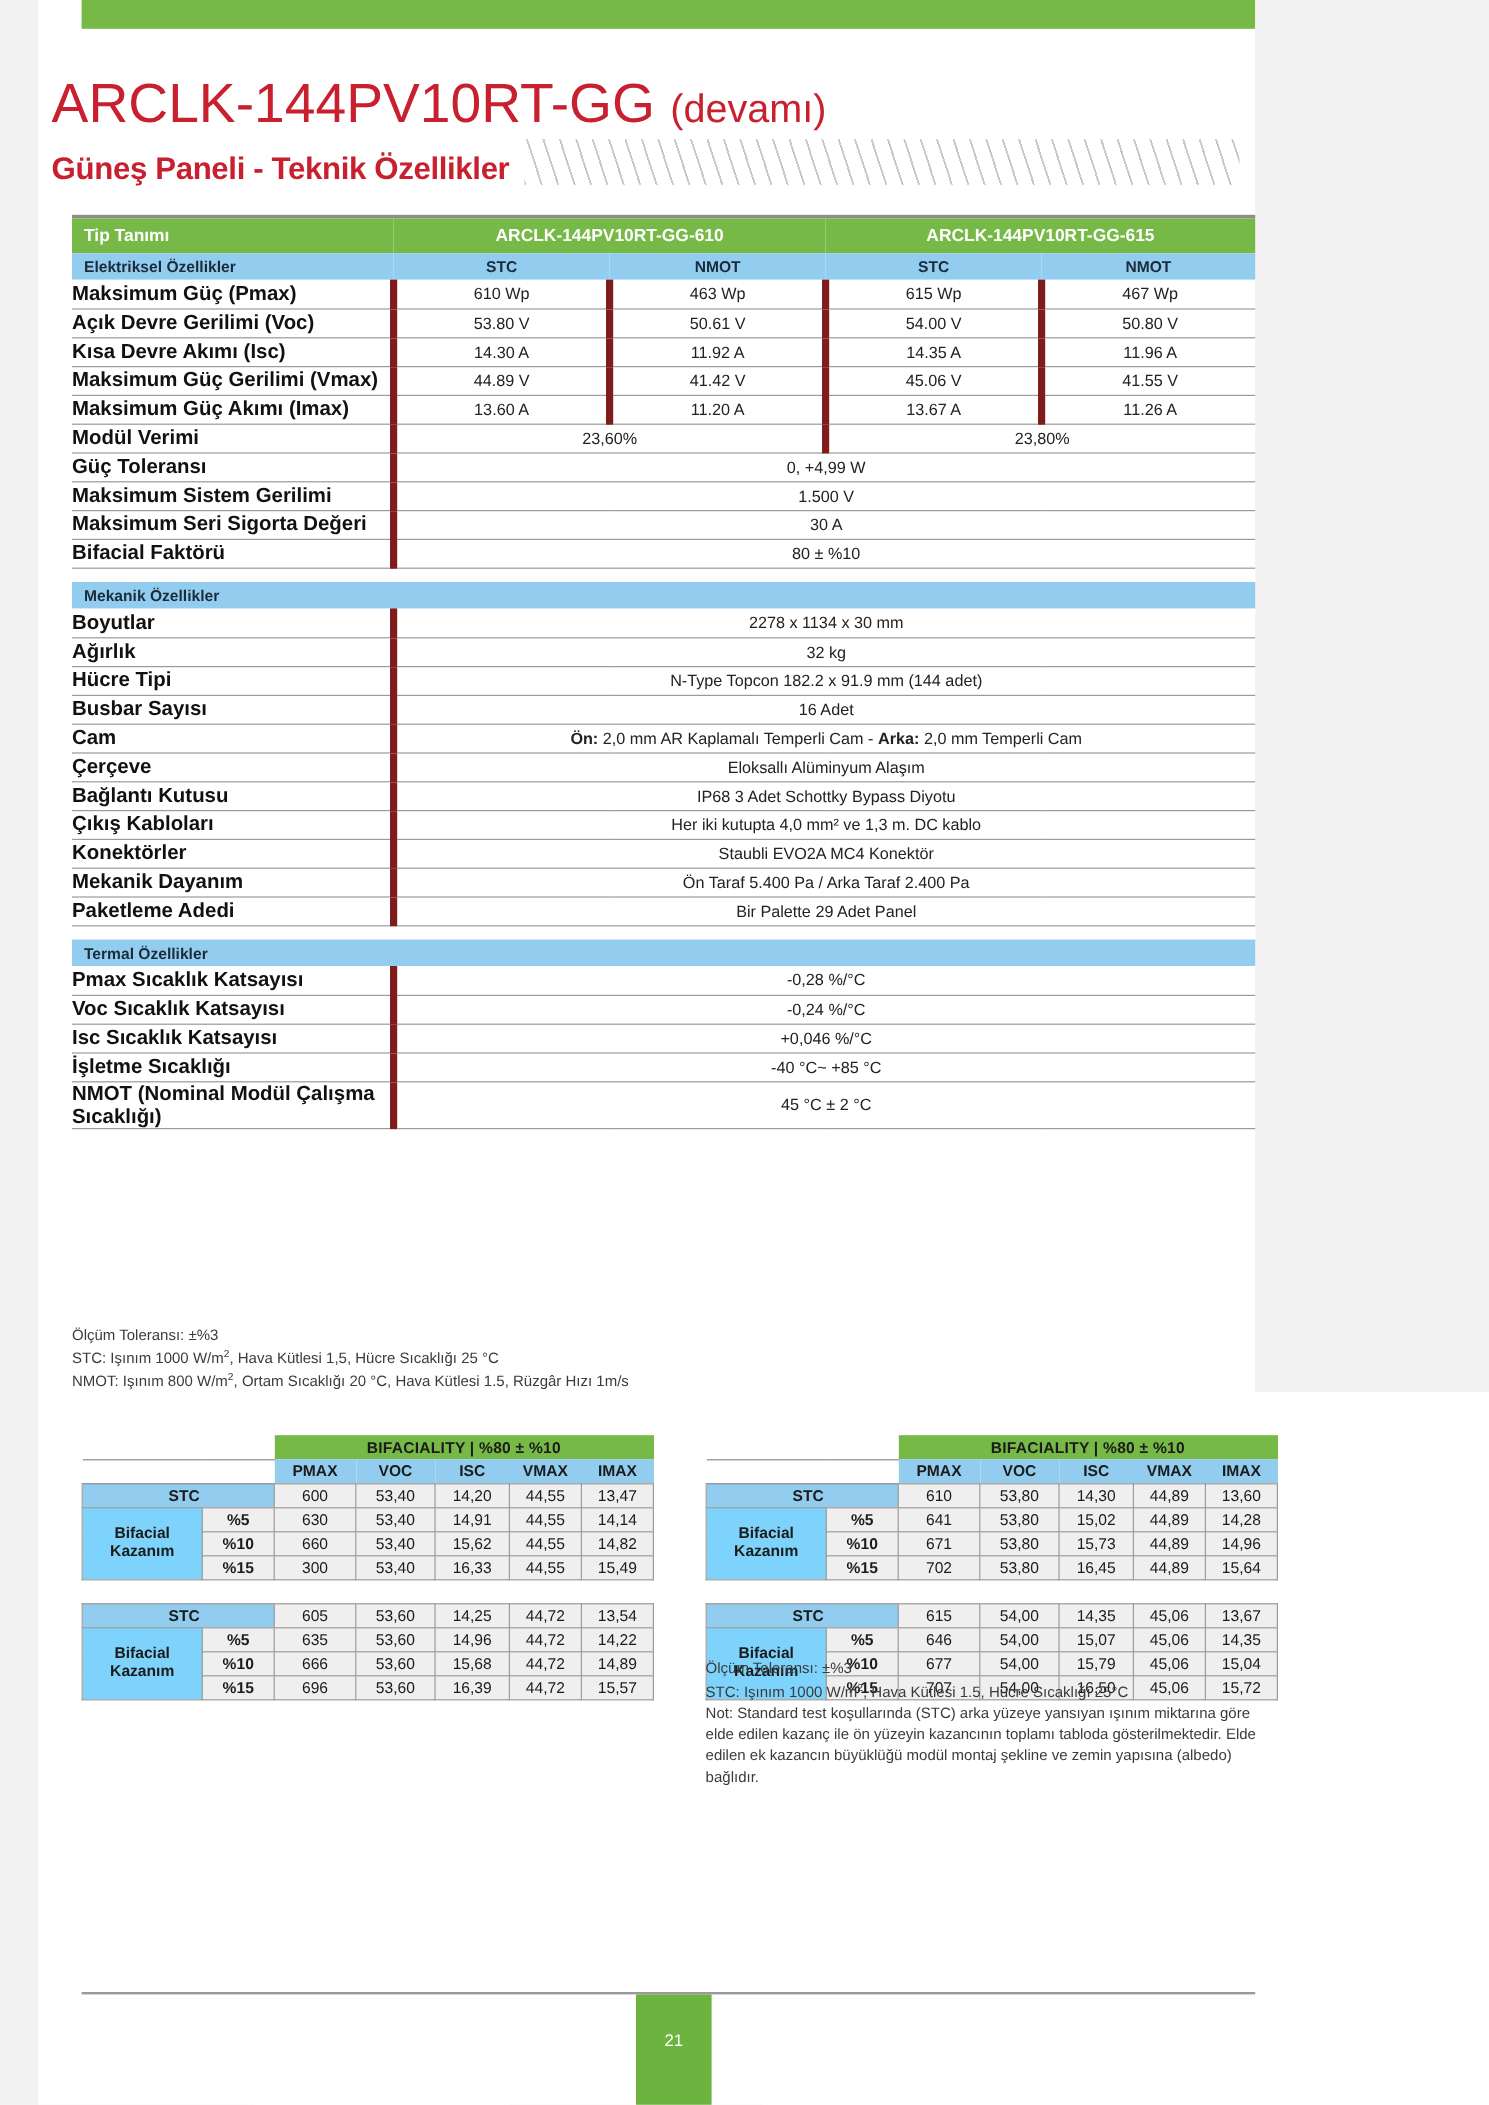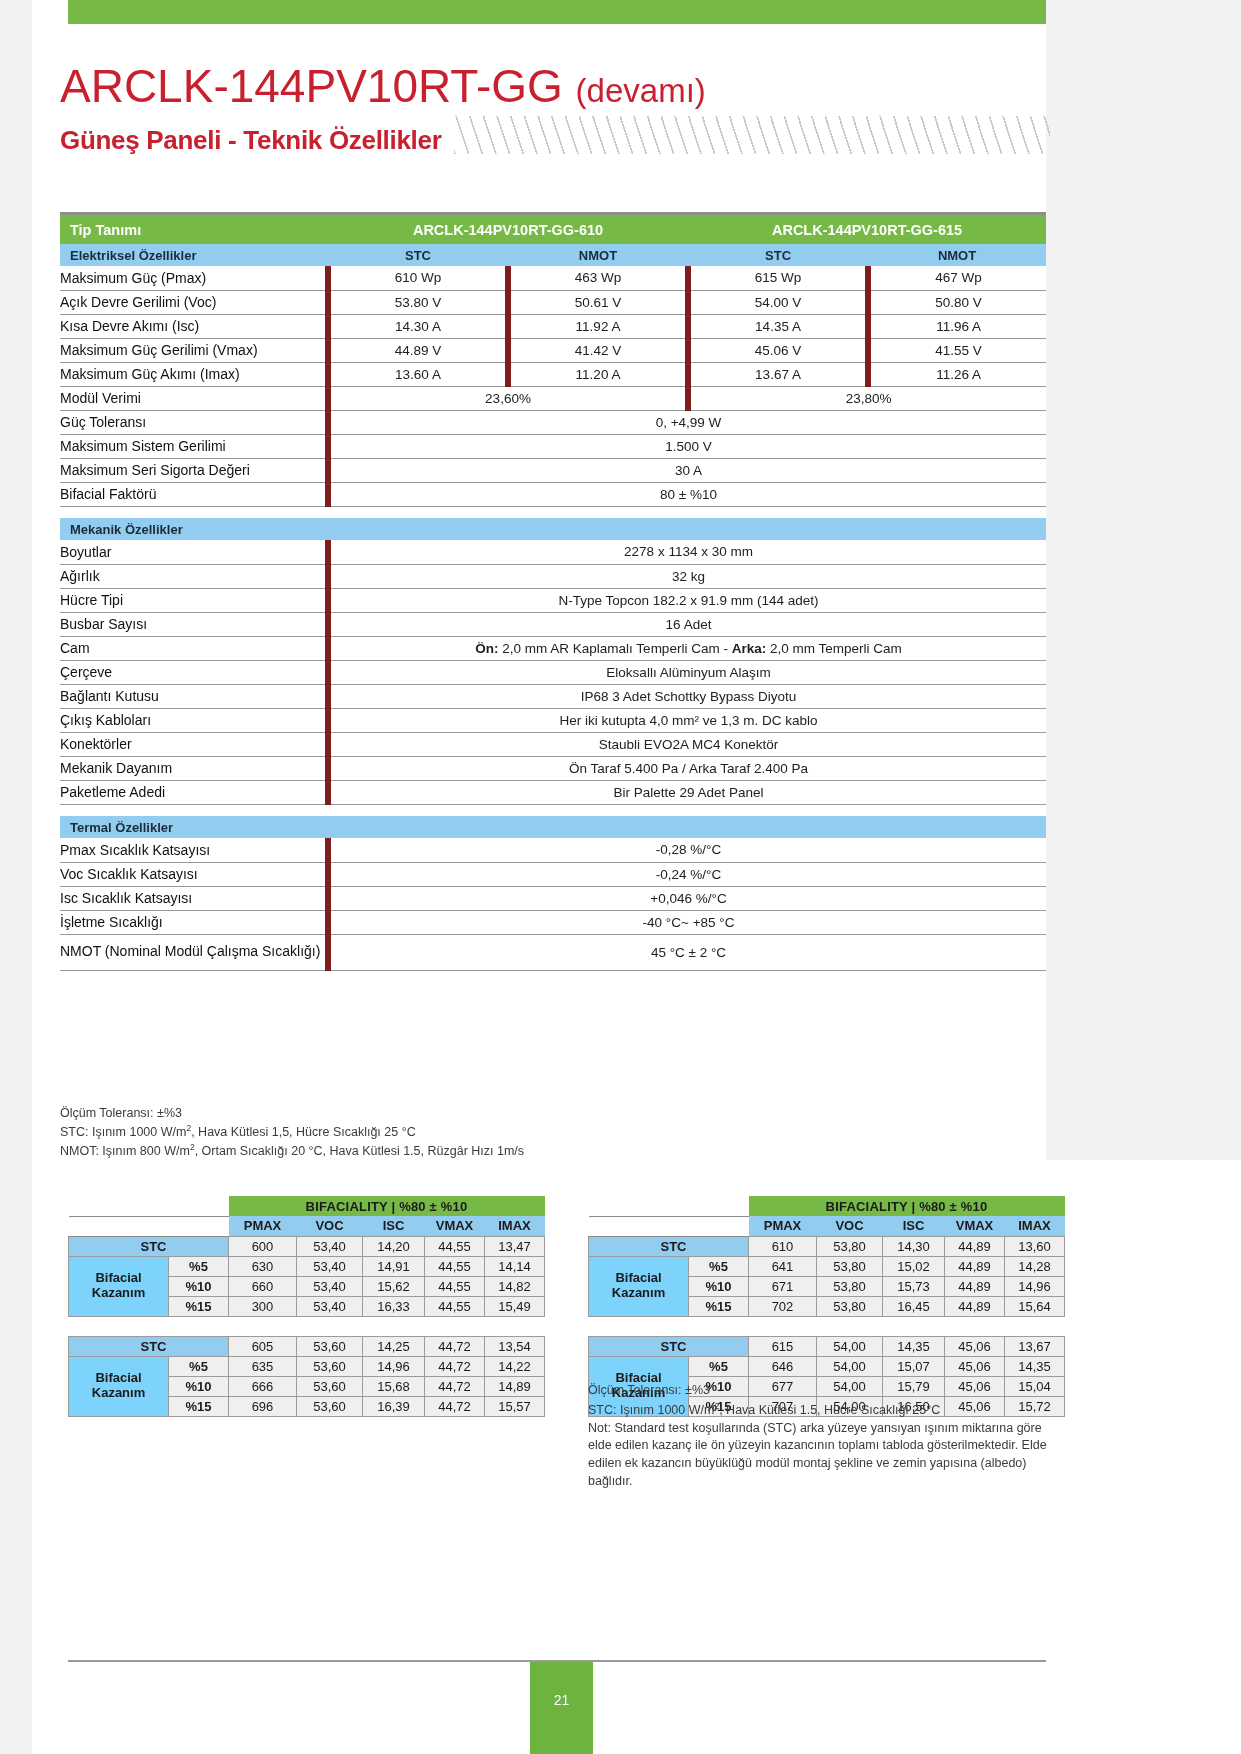--- a/index.html
+++ b/index.html
@@ -17,41 +17,41 @@
   .lower-white { position:absolute; left:32px; top:1160px; width:1209px; height:594px; background:#ffffff; }
 
   
   .topbar { position:absolute; left:68px; top:0; width:978px; height:24px; background:#76b947; }
   .topbar-right { position:absolute; left:1046px; top:0; width:195px; height:24px; background:#f2f2f2; }
 
   
   .right-strip { position:absolute; left:1046px; top:0; width:195px; height:1160px; background:#f2f2f2; }
 
   
-  .heading-wrap { position:absolute; left:60px; top:62px; width:990px; }
+  .heading-wrap { position:absolute; left:43px; top:62px; width:990px; }
   .model-line { color:#c8202f; font-size:46px; font-weight:400; letter-spacing:0px; line-height:1.05; white-space:nowrap; }
   .model-line .devam { font-size:33px; }
   .subtitle-row { display:flex; align-items:flex-end; margin-top:6px; }
   .subtitle { color:#c8202f; font-size:26px; font-weight:bold; white-space:nowrap; letter-spacing:-0.3px; }
   .hatch { flex:1; height:38px; margin-left:12px; margin-bottom:2px;
     background-image: repeating-linear-gradient(72deg, #c9c9c9 0px, #c9c9c9 1.6px, transparent 1.6px, transparent 13px);
   }
 
   
-  .spec-table { position:absolute; left:60px; top:212px; width:986px; }
+  .spec-table { position:absolute; left:60px; top:179px; width:986px; }
   table.spec { width:100%; border-collapse:collapse; table-layout:fixed; }
   table.spec td, table.spec th { padding:0; }
   .topline { height:3px; background:#8d8d8d; }
 
   .hdr-green { background:#76b947; color:#ffffff; font-weight:bold; font-size:14.5px; height:29px; text-align:center; vertical-align:middle; }
   .hdr-green.left { text-align:left; padding-left:10px; }
   .hdr-blue { background:#92cdf0; color:#1b2b3a; font-weight:bold; font-size:13px; height:22px; text-align:center; vertical-align:middle; }
   .hdr-blue.left { text-align:left; padding-left:10px; }
 
-  .rowlabel { font-size:14px; font-weight:normal; color:#111; padding:5px 4px 5px 18px; text-align:left;
+  .rowlabel { font-size:17px; font-weight:bold; color:#111; padding:5px 4px 5px 18px; text-align:left;
               border-bottom:1px solid #9a9a9a; height:24px; }
   .rowval { font-size:13.5px; color:#222; text-align:center; border-bottom:1px solid #9a9a9a;
             border-left:6px solid #7f1d1d; height:24px; vertical-align:middle; }
   .rowlabel.tall { height:36px; line-height:1.12; }
 
   .sec-gap { height:12px; background:#ffffff; }
   .sec-gap td { border:none !important; background:#ffffff; }
 
   .bold-inline { font-weight:bold; }
 

